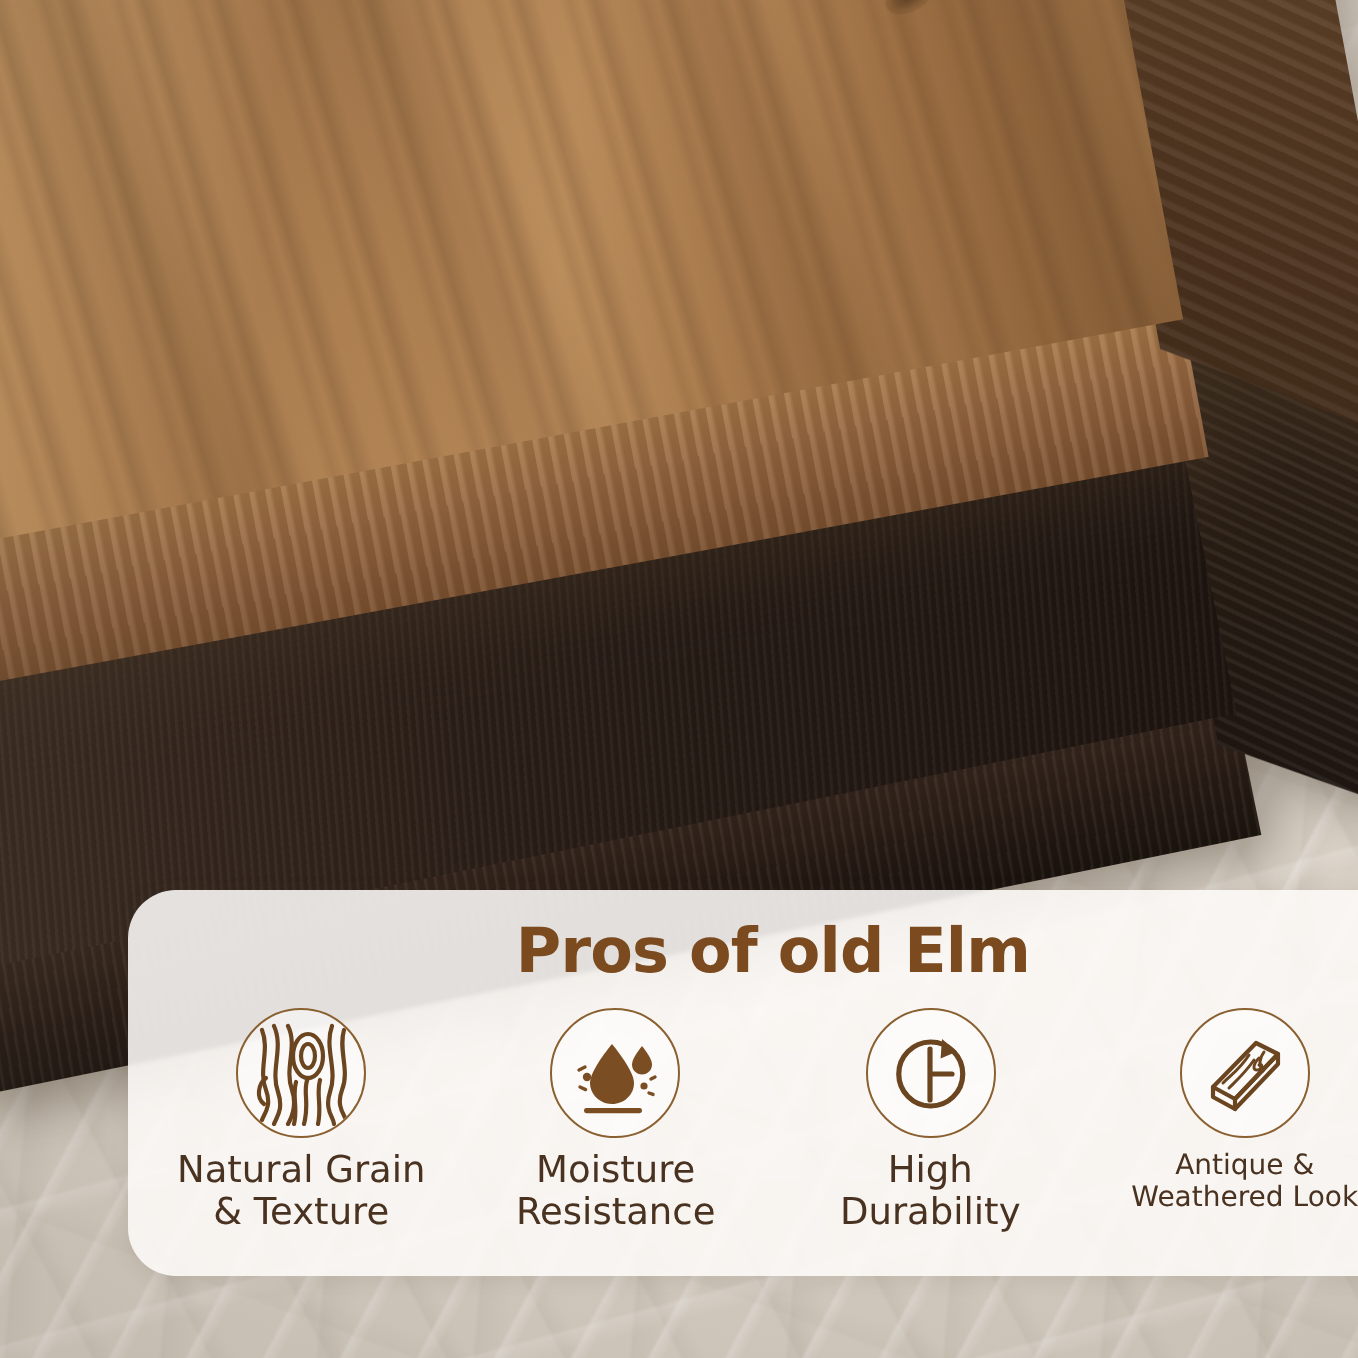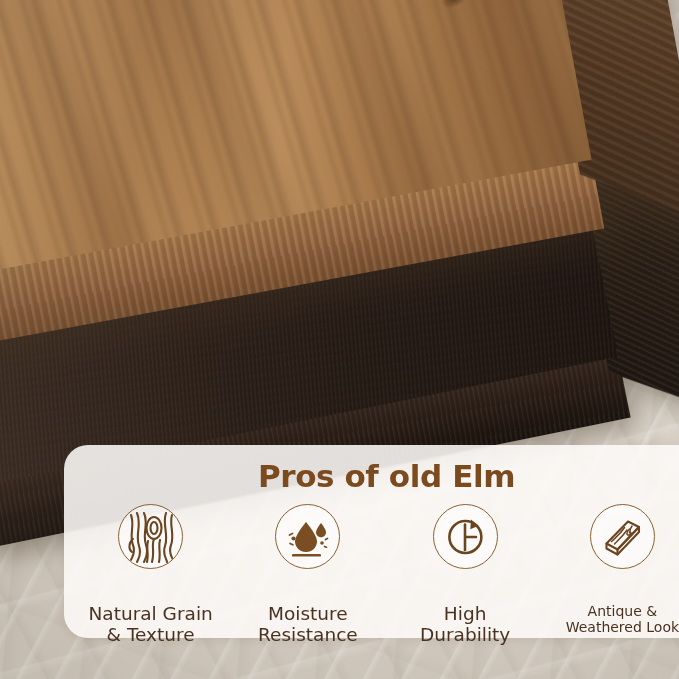--- a/index.html
+++ b/index.html
@@ -177,21 +177,20 @@
   .features {
     display: flex;
     margin-top: 10px;
     padding: 0 8px;
   }
   .feature {
     flex: 1;
     display: flex;
     flex-direction: column;
     align-items: center;
-    gap: 28px;
   }
   .icon-circle {
     width: 63px;
     height: 63px;
     border-radius: 50%;
     border: 1.3px solid #8a6030;
     background: rgba(255,255,255,.55);
     display: flex;
     align-items: center;
     justify-content: center;

